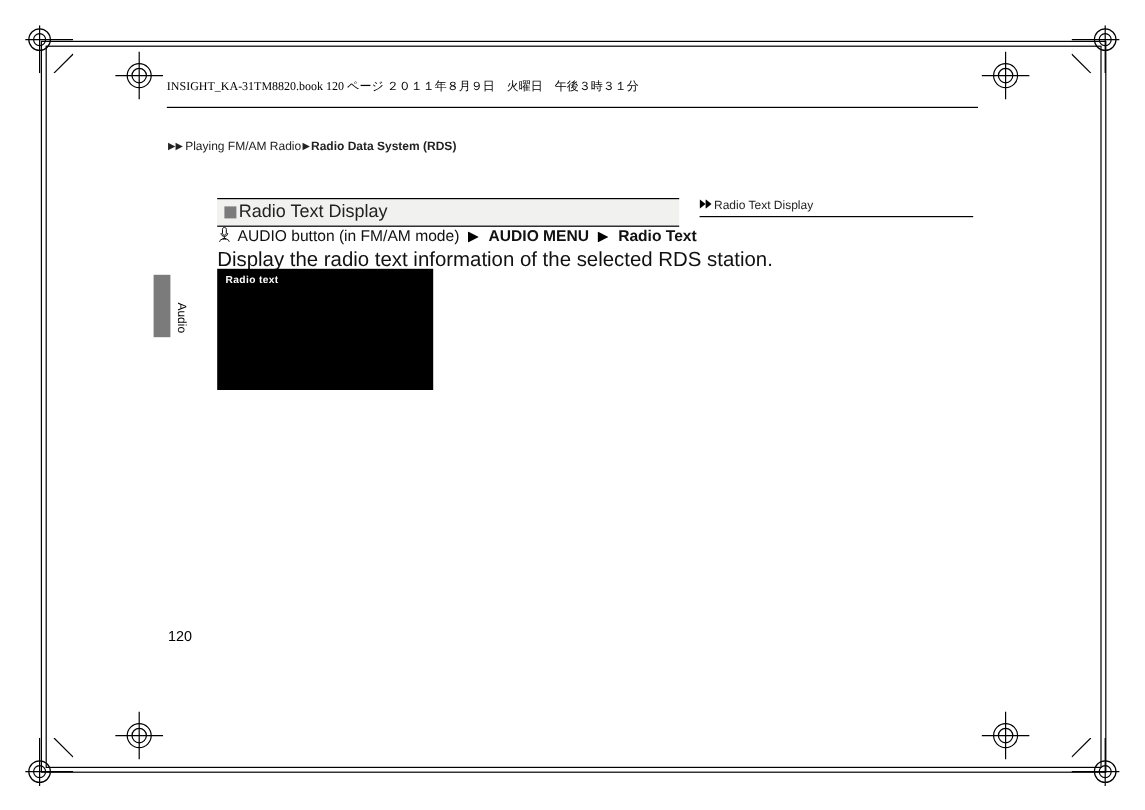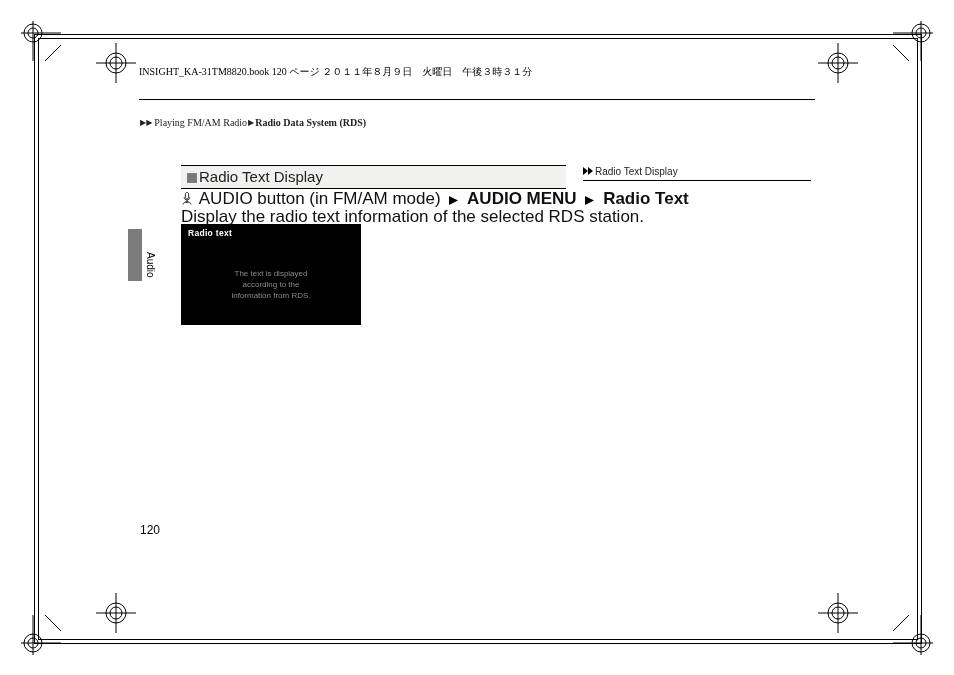--- a/index.html
+++ b/index.html
@@ -40,21 +40,20 @@
     pointer-events: none;
   }
   .crop-mark svg { width: 40px; height: 40px; }
   
   .breadcrumb {
     position: absolute;
     left: 140px;
     top: 117px;
     font-size: 10px;
     color: #222;
-    font-family: Liberation Serif, serif;
   }
   .breadcrumb .arrowsm {
     display: inline-block;
     font-size: 8px;
     vertical-align: 1px;
     margin-right: 2px;
   }
   
   .section-title-box {
     position: absolute;
@@ -77,21 +76,21 @@
   }
   .section-title-box span.title {
     font-size: 15px;
     font-weight: 400;
     color: #222;
   }
   .procedure {
     position: absolute;
     left: 181px;
     top: 189px;
-    font-size: 17px;
+    font-size: 13px;
     color: #111;
   }
   .procedure .stepbold { font-weight: 700; }
   .procedure .triangle {
     display: inline-block;
     margin: 0 4px;
     vertical-align: -1px;
   }
   .microphone {
     display: inline-block;
@@ -190,21 +189,21 @@
   
   .bookline {
     position: absolute;
     left: 139px;
     top: 65px;
     font-size: 10px;
     color: #000;
     font-family: "MS Mincho","SimSun","Helvetica Neue",serif;
     border-bottom: 1px solid #000;
     width: 676px;
-    padding-bottom: 20px;
+    padding-bottom: 10px;
   }
 </style>
 </head>
 <body>
 
 <div class="page">
 
   <div class="page-border-outer"></div>
   <div class="page-border-inner"></div>
 
@@ -303,25 +302,20 @@
     <span class="triangle"><svg width="9" height="9" viewBox="0 0 9 9">
           <polygon points="0,0 9,4.5 0,9" fill="#000"></polygon>
         </svg></span>
     <span class="stepbold">Radio Text</span>
   </div>
 
   <div class="desc">Display the radio text information of the selected RDS station.</div>
 
   <div class="screenshot">
     <div class="label">Radio text</div>
-    <div class="three-lines">
-      <div>The text is displayed</div>
-      <div>according to the</div>
-      <div>information from RDS.</div>
-    </div>
   </div>
 
   <div class="side-tab"></div>
   <div class="side-tab-text">Audio</div>
 
   <div class="sidebar-title-row">
     <span class="ico">
       <svg width="10" height="8" viewBox="0 0 10 8">
           <polygon points="0,0 5,4 0,8" fill="#000"></polygon>
           <polygon points="5,0 10,4 5,8" fill="#000"></polygon>

